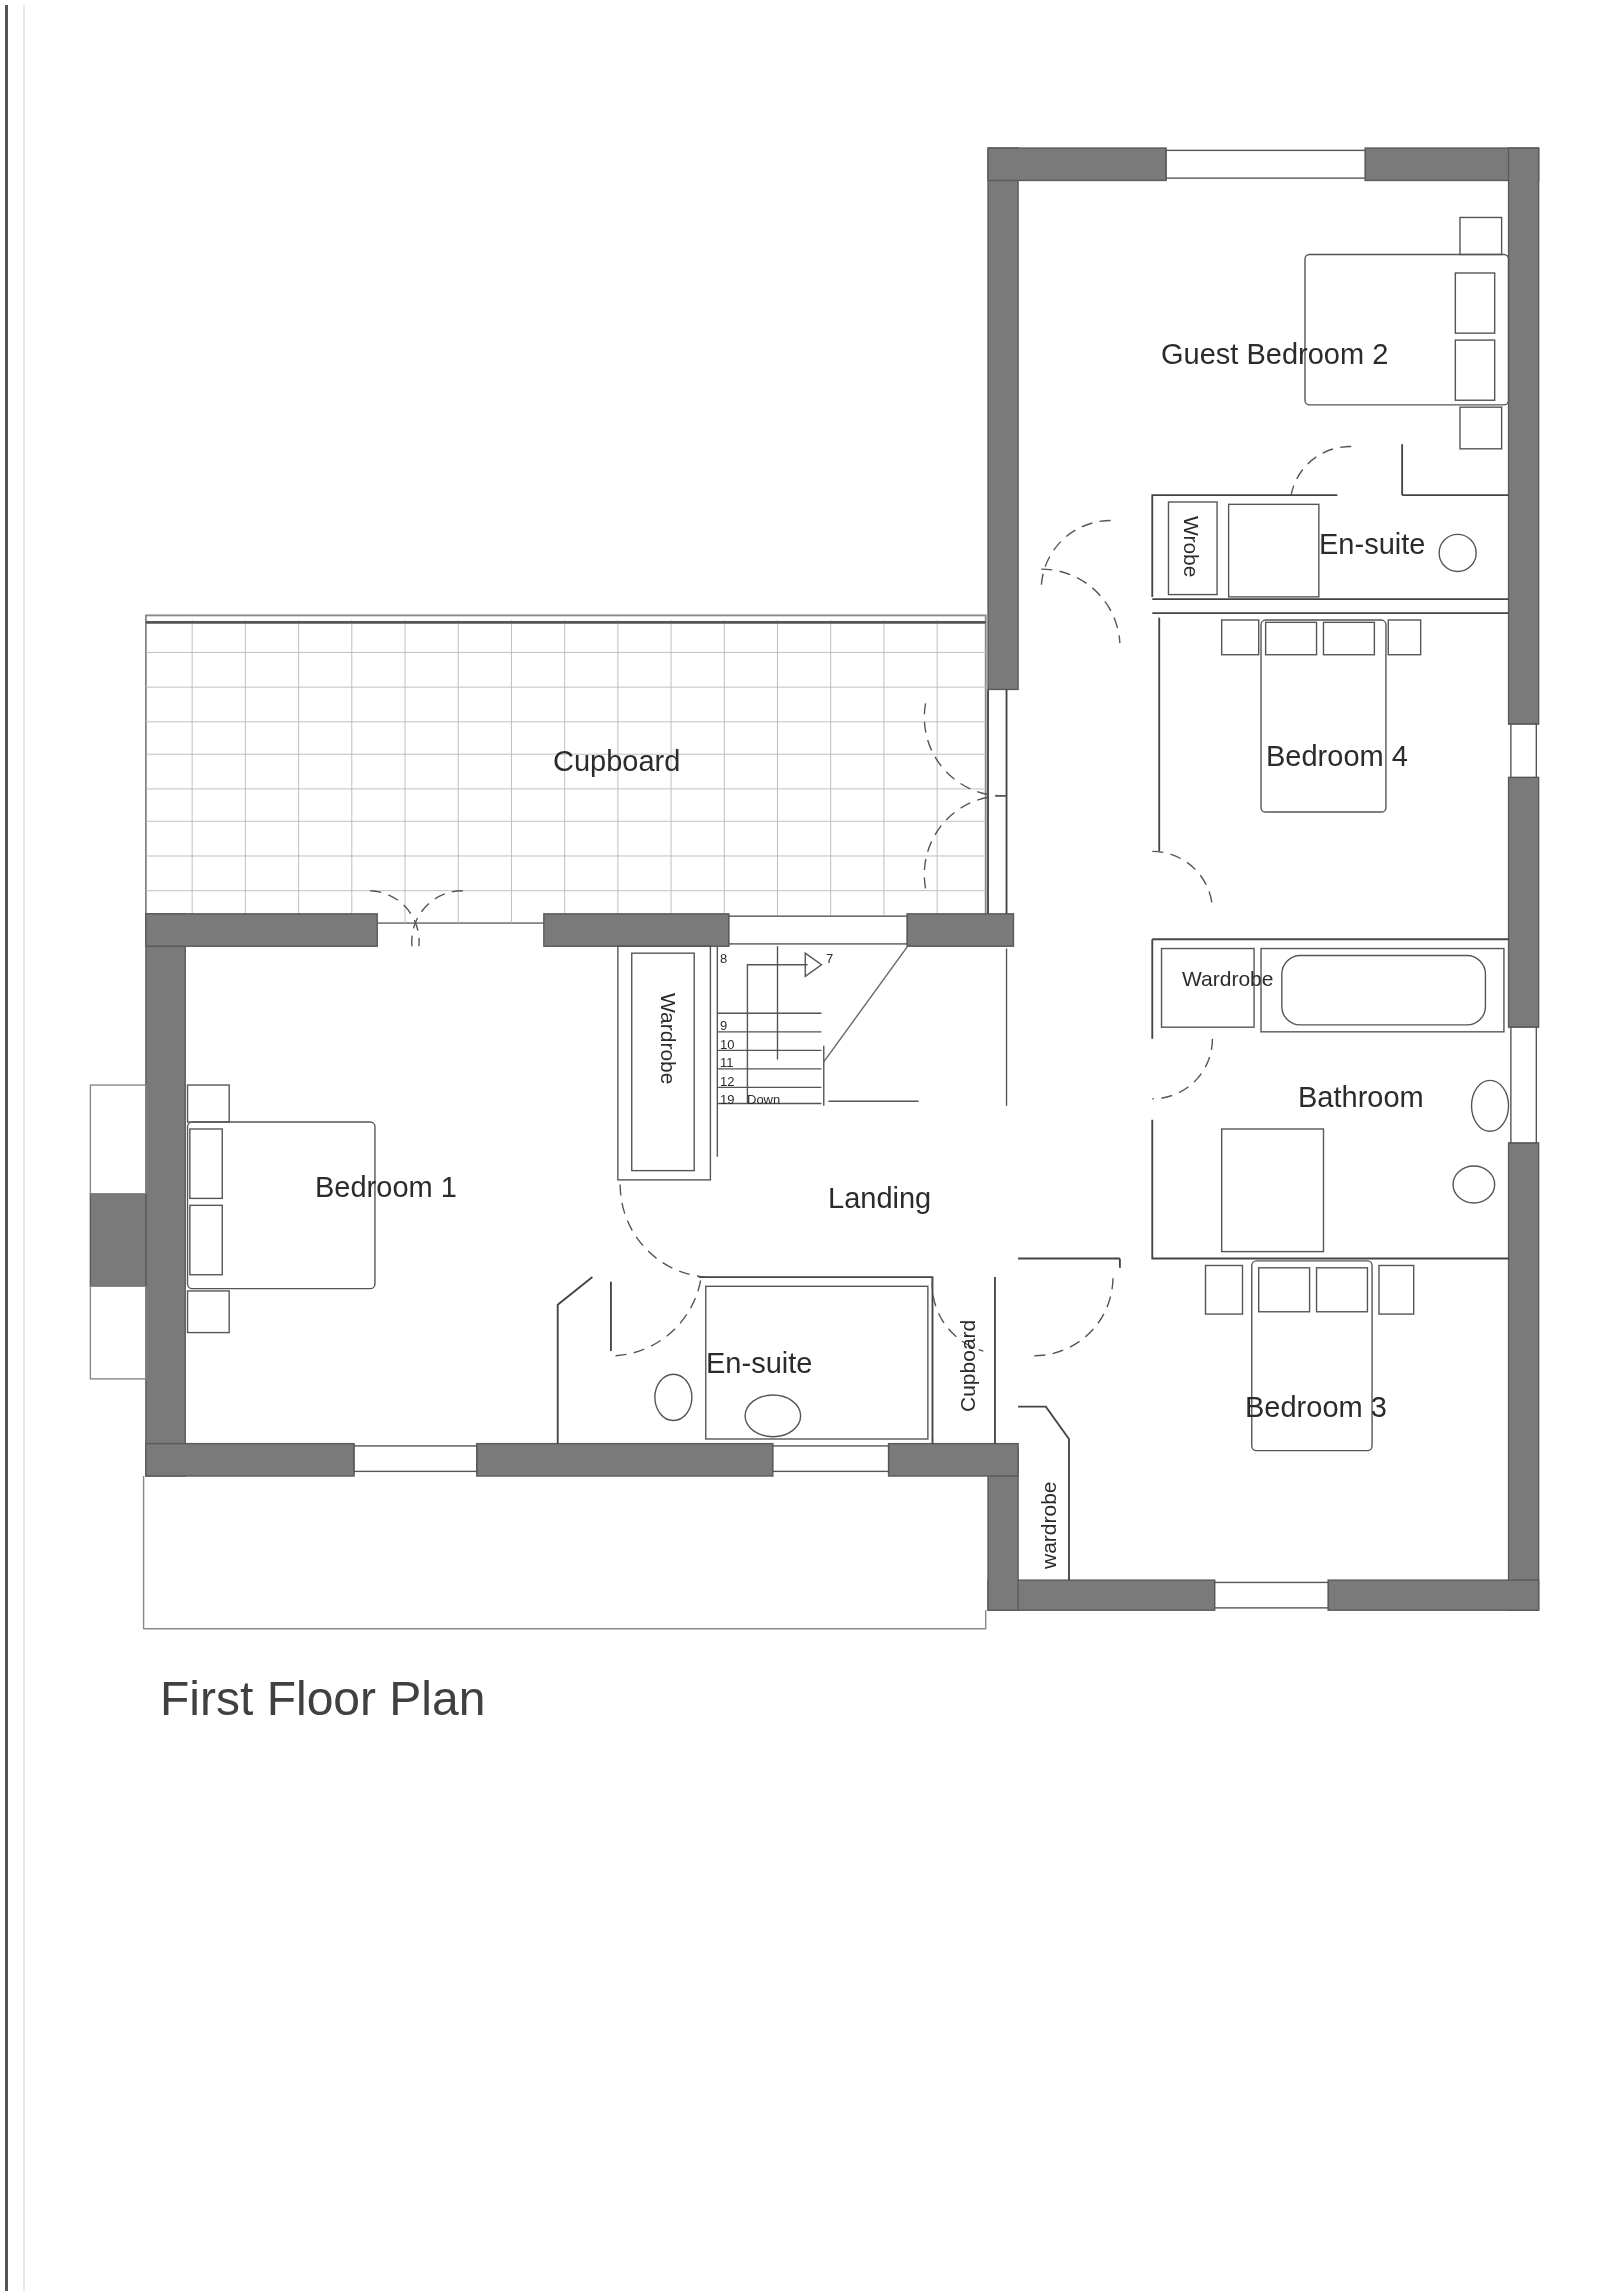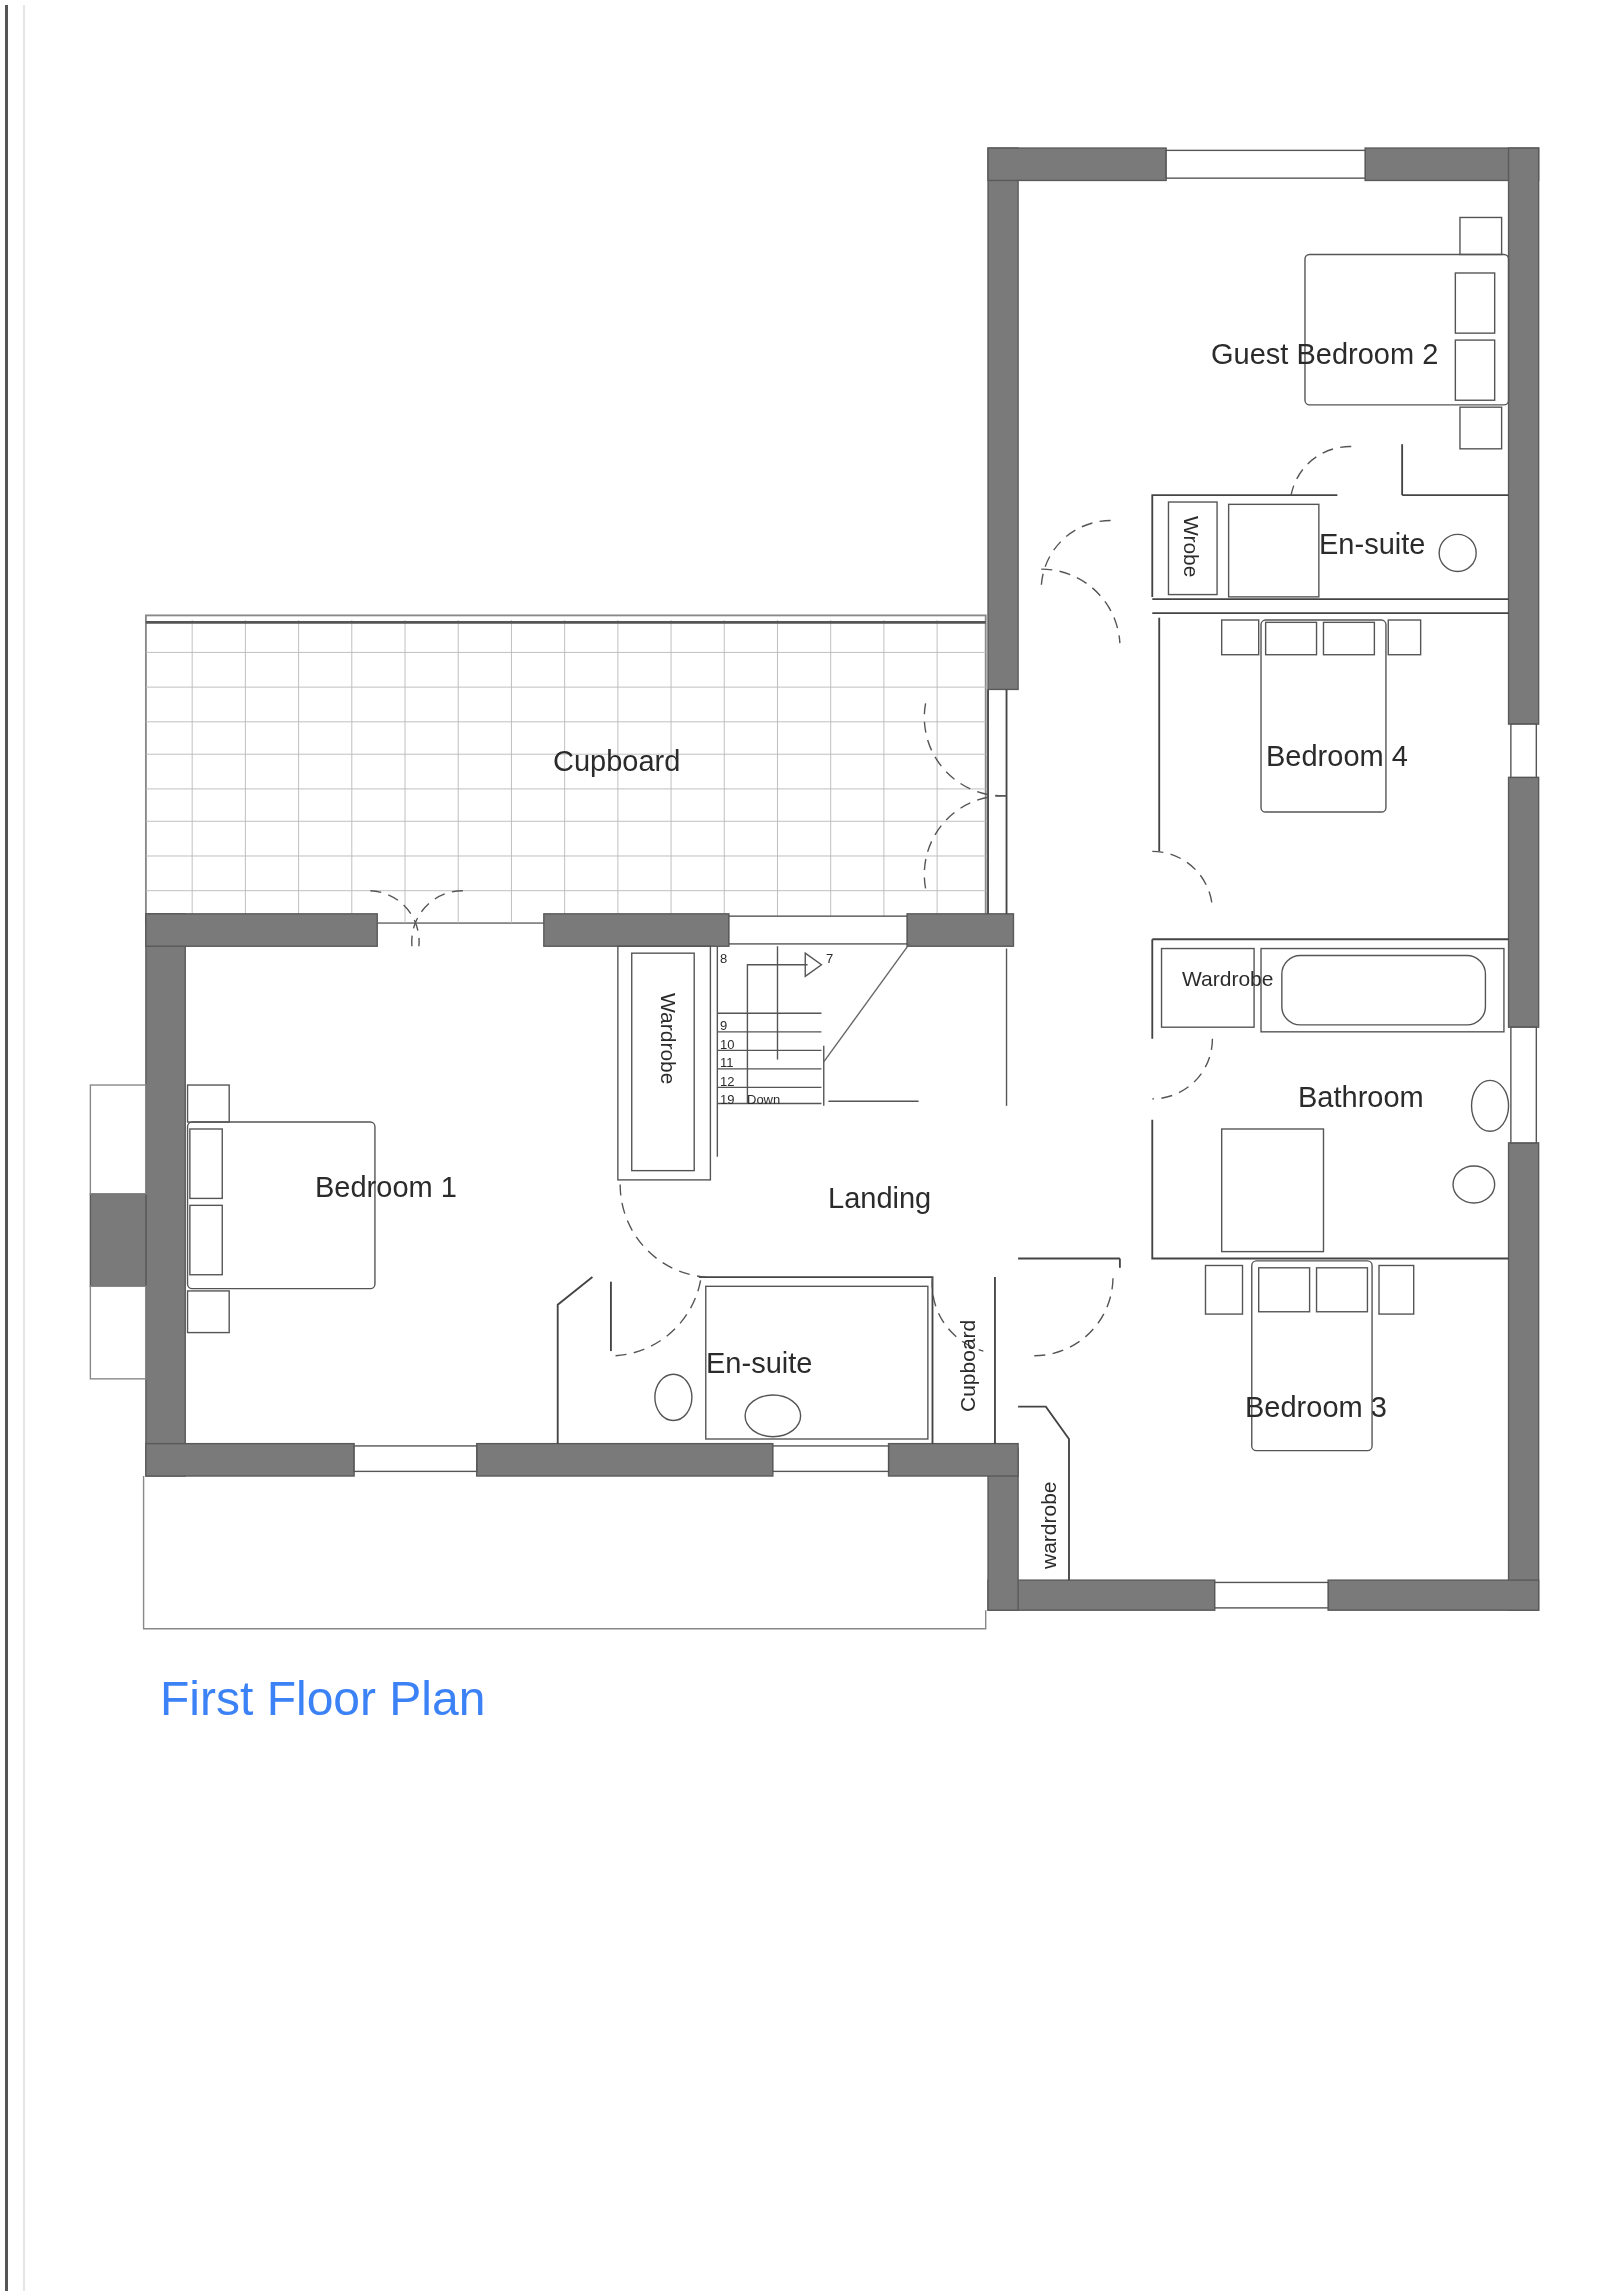--- a/index.html
+++ b/index.html
@@ -12,21 +12,21 @@
   .thin { fill: none; stroke: #555; stroke-width: 3; }
   .grid { stroke: #bbb; stroke-width: 2; }
   .dash { fill: none; stroke: #555; stroke-width: 3; stroke-dasharray: 24 16; }
   .win { fill: #fff; stroke: #555; stroke-width: 3; }
   .lbl { position: absolute; color: #2b2b2b; font-family: "Liberation Sans", sans-serif; white-space: nowrap; }
   .room { font-size: 29px; }
   .small { font-size: 21px; }
   .tiny { font-size: 13px; }
   .rot90 { transform: rotate(90deg); transform-origin: left top; }
   .rotm90 { transform: rotate(-90deg); transform-origin: left top; }
-  .title { font-size: 48px; color: #3b82f6; }
+  .title { font-size: 48px; color: #404040; }
 </style>
 </head>
 <body>
 
 <div class="page-edge"></div>
 <div class="page-edge2"></div>
 
 <svg class="plan" width="1623" height="2295" viewBox="0 0 3507 4960">
 
   <g>
@@ -188,21 +188,21 @@
     <ellipse class="thin" cx="1455" cy="3020" rx="40" ry="50"></ellipse>
     <ellipse class="thin" cx="1670" cy="3060" rx="60" ry="45"></ellipse>
     <ellipse class="thin" cx="3220" cy="2390" rx="40" ry="55"></ellipse>
     <ellipse class="thin" cx="3185" cy="2560" rx="45" ry="40"></ellipse>
     <ellipse class="thin" cx="3150" cy="1195" rx="40" ry="40"></ellipse>
   </g>
 
   <polyline points="310,3190 310,3520 2130,3520 2130,3480" fill="none" stroke="#888" stroke-width="3"></polyline>
 </svg>
 
-<div class="lbl room" style="left:1211px; top:338px;text-align:right;">Guest Bedroom 2</div>
+<div class="lbl room" style="left:1161px; top:338px;text-align:right;">Guest Bedroom 2</div>
 <div class="lbl room" style="left:1319px; top:528px;">En-suite</div>
 <div class="lbl small rot90" style="left:1203px; top:516px;">Wrobe</div>
 <div class="lbl room" style="left:553px; top:745px;">Cupboard</div>
 <div class="lbl room" style="left:1266px; top:740px;">Bedroom 4</div>
 <div class="lbl small" style="left:1182px; top:967px;">Wardrobe</div>
 <div class="lbl room" style="left:1282px; top:1081px;margin-left:16px;">Bathroom</div>
 <div class="lbl small rot90" style="left:680px; top:993px;">Wardrobe</div>
 <div class="lbl room" style="left:315px; top:1171px;">Bedroom 1</div>
 <div class="lbl room" style="left:828px; top:1182px;">Landing</div>
 <div class="lbl room" style="left:706px; top:1347px;">En-suite</div>

